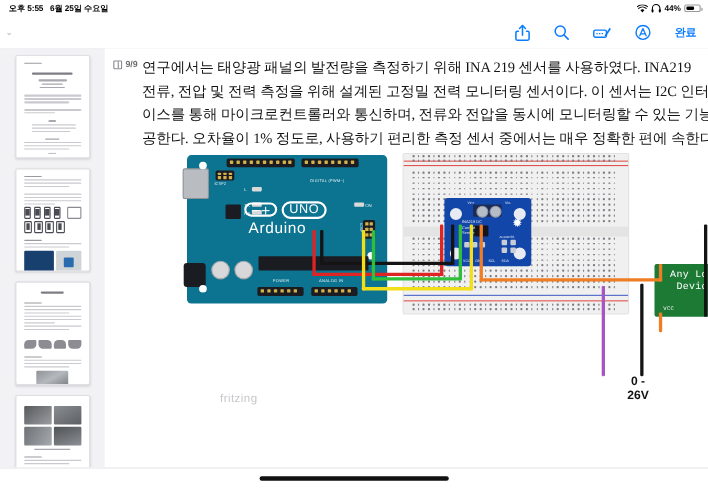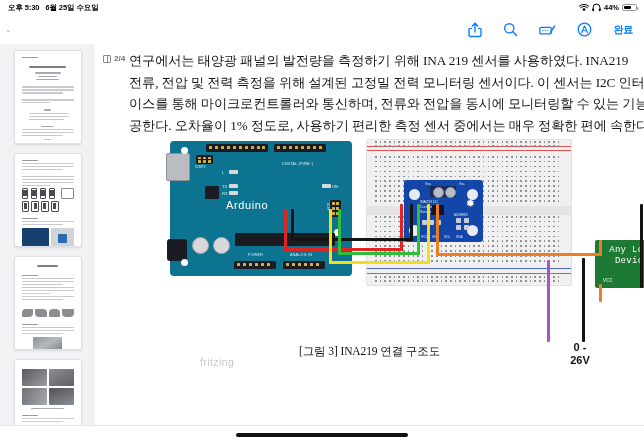--- a/index.html
+++ b/index.html
@@ -137,21 +137,21 @@
     display:inline-block;width:30px;height:13px;border:2.2px solid #fff;border-radius:7px;
     position:relative;box-sizing:border-box;
   }
   .inf::before{content:"";position:absolute;left:5px;top:4.6px;width:7px;height:1.8px;background:#fff;}
   .inf::after{content:"";position:absolute;right:5px;top:4.6px;width:7px;height:1.8px;background:#fff;}
   .plusv{position:absolute;right:7.6px;top:2.2px;width:1.8px;height:6.6px;background:#fff;}
   .uno-box{
     display:inline-block;border:2px solid #fff;border-radius:9px;padding:0px 5px;
     font-size:11.5px;color:#fff;font-weight:400;letter-spacing:0.5px;vertical-align:3px;margin-left:4px;
   }
-  .ard-word{position:absolute;left:56px;top:58px;color:#fff;font-size:11px;letter-spacing:0.6px;}
+  .ard-word{position:absolute;left:56px;top:58px;color:#fff;font-size:14px;letter-spacing:0.6px;}
   .usb{position:absolute;left:-4px;top:12px;width:22px;height:26px;background:#b9bcc0;border-radius:2px;border:1px solid #8d9095;}
   .barrel{position:absolute;left:-3px;top:98px;width:20px;height:22px;background:#1b1b22;border-radius:3px;}
   .cap{position:absolute;width:15px;height:15px;border-radius:50%;background:#d8d8da;border:1px solid #a6a6ab;}
   .blackbar{position:absolute;left:65px;top:92px;width:100px;height:13px;background:#1b1b22;border-radius:1px;}
 
   
   .bb{
     position:absolute;left:196px;top:0px;width:204px;height:145px;
     background:#f0f0f0;border-radius:2px;border:1px solid #e2e2e2;
   }
@@ -208,21 +208,21 @@
     width:172px;height:4px;background:#111;border-radius:3px;
   }
 </style>
 </head>
 <body>
 
 <div id="app">
 
   <div class="statusbar">
     <div class="sb-left">
-      <span>오후 5:30</span>
+      <span>오후 5:55</span>
       <span>6월 25일 수요일</span>
     </div>
     <div class="sb-right">
       <span class="sb-icon">
         <svg width="10" height="8" viewBox="0 0 12 9">
             <path d="M6 8.4 L3.8 5.9a3.3 3.3 0 0 1 4.4 0Z" fill="#000"></path>
             <path d="M1.9 4.1a6 6 0 0 1 8.2 0" stroke="#000" stroke-width="1.2" fill="none" stroke-linecap="round"></path>
             <path d="M0.4 2.2a8.4 8.4 0 0 1 11.2 0" stroke="#000" stroke-width="1.2" fill="none" stroke-linecap="round"></path>
           </svg>
       </span>
@@ -403,21 +403,21 @@
         </div>
       </div>
 
     </div>
   </div>
 
   <div class="page">
 
     <div class="pagebadge">
       <span class="bk"></span>
-      <span>2/4</span>
+      <span>9/9</span>
     </div>
 
     <div class="ptext">
       <span class="l">연구에서는 태양광 패널의 발전량을 측정하기 위해 INA 219 센서를 사용하였다. INA219</span>
       <span class="l">전류, 전압 및 전력 측정을 위해 설계된 고정밀 전력 모니터링 센서이다. 이 센서는 I2C 인터</span>
       <span class="l">이스를 통해 마이크로컨트롤러와 통신하며, 전류와 전압을 동시에 모니터링할 수 있는 기능을</span>
       <span class="l"><span>공한다. 오차율이 1% 정도로, 사용하기 편리한 측정 센서 중에서는 매우 정확한 편에 속한다.</span></span>
     </div>
 
     <div class="figure">
@@ -477,20 +477,23 @@
         <div class="silk" style="left:52px;top:29px;font-size:4px;">L</div>
         <div class="ard-chip" style="left:59px;top:29px;width:9px;height:4px;background:#d9d9d9;"></div>
         <div class="silk" style="left:52px;top:43px;font-size:4px;">TX</div>
         <div class="ard-chip" style="left:59px;top:43px;width:9px;height:4px;background:#d9d9d9;"></div>
         <div class="silk" style="left:52px;top:50px;font-size:4px;">RX</div>
         <div class="ard-chip" style="left:59px;top:50px;width:9px;height:4px;background:#d9d9d9;"></div>
         <div class="ard-chip" style="left:35px;top:45px;width:14px;height:13px;"></div>
         <div class="ard-chip" style="left:152px;top:43px;width:9px;height:4px;background:#d9d9d9;"></div>
         <div class="silk" style="left:162px;top:43px;font-size:4px;">ON</div>
 
+        <div class="ard-logo">
+          <span class="inf"><span class="plusv"></span></span><span class="uno-box">UNO</span>
+        </div>
         <div class="ard-word">Arduino</div>
 
         <div class="blackbar"></div>
 
         <div class="cap" style="left:22px;top:96px;"></div>
         <div class="cap" style="left:43px;top:96px;"></div>
 
         <div class="hdr" style="left:64px;top:120px;width:42px;height:8px;">
           <span class="pin" style="left:3px"></span>
             <span class="pin" style="left:9px"></span>
@@ -1554,20 +1557,19 @@
     <div class="wire" style="left:545px;top:160px;width:3px;height:84px;background:#141414;"></div>
     <div class="wire" style="left:487px;top:214px;width:3px;height:84px;background:#141414;"></div>
 
     <div class="volt-label">
       <div>0 -</div>
       <div>26V</div>
     </div>
 
     <div class="fritz">fritzing</div>
 
-    <div class="fig-caption">[그림 3] INA219 연결 구조도</div>
   </div>
 
   <div class="bottombar">
     <div class="home-indicator"></div>
   </div>
 
 </div>
 
 </body></html>

